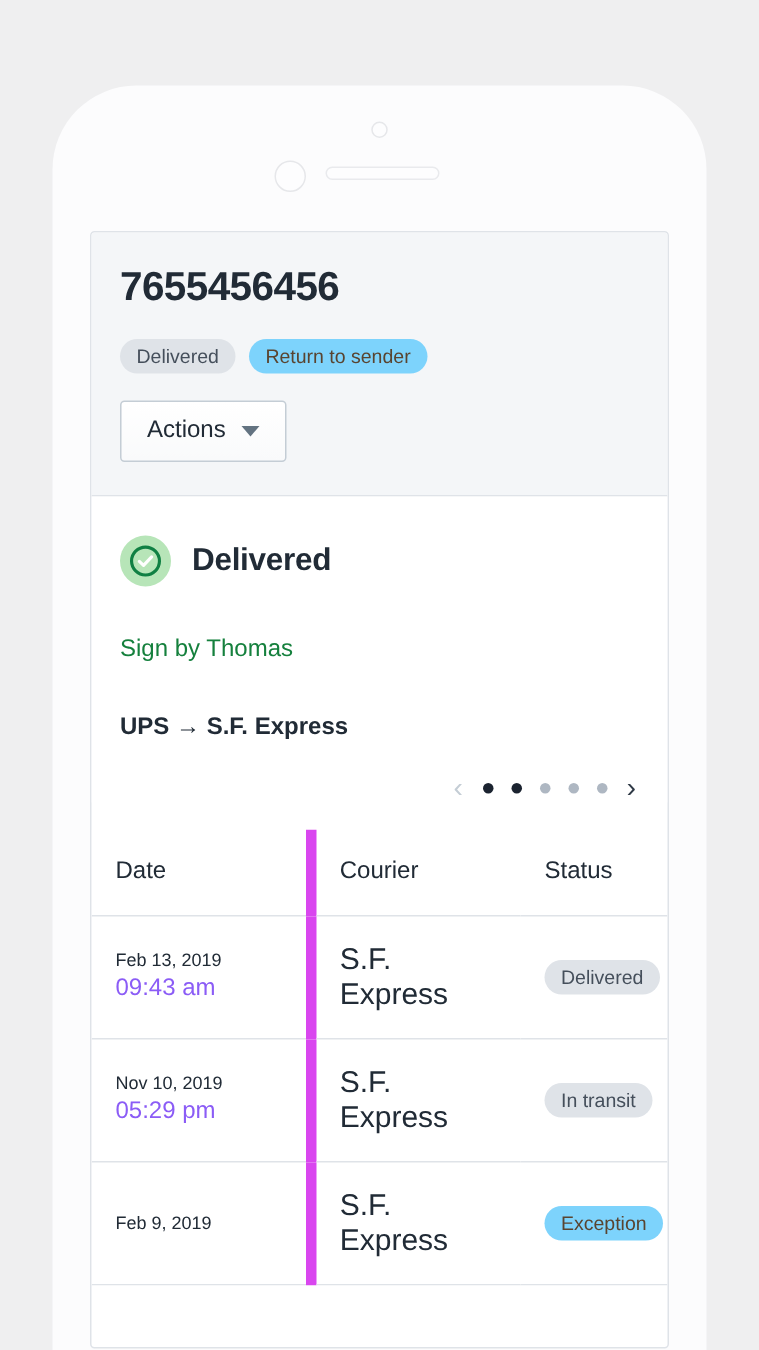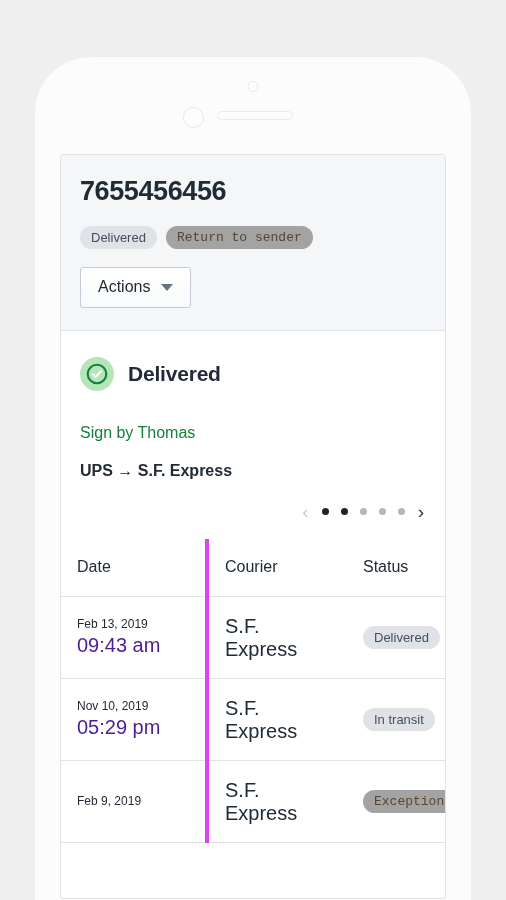--- a/index.html
+++ b/index.html
@@ -112,23 +112,22 @@
     line-height: 1;
     white-space: nowrap;
   }
 
   .badge-default {
     background: #dfe3e8;
     color: #454f5b;
   }
 
   .badge-warning {
-    background: #a3a3a3;
+    background: #7dd3fc;
     color: #594430;
-    font-family: Liberation Mono, monospace;
   }
 
   .actions-button {
     display: inline-flex;
     align-items: center;
     gap: 11px;
     margin-top: 18px;
     height: 41px;
     padding: 4px 17px;
     background: linear-gradient(180deg, #ffffff 0%, #f9fafb 100%);
@@ -179,21 +178,21 @@
     letter-spacing: -0.2px;
   }
 
   .sign-by {
     margin-top: 33px;
     font-size: 16px;
     color: #15803d;
   }
 
   .route {
-    margin-top: 20px;
+    margin-top: 34px;
     font-size: 16px;
     font-weight: 700;
     color: #212b36;
   }
 
   .route-sub {
     margin-top: 7px;
     font-size: 16px;
     color: #919eab;
   }
@@ -265,32 +264,32 @@
     border-bottom: 1px solid #dfe3e8;
   }
 
   .col-date   { width: 146px; }
   .col-courier{ width: 140px; }
   .col-status { width: 234px; }
 
   
   table.shipments th.col-date,
   table.shipments td.col-date {
-    border-right: 4px solid #d946ef;
+    border-right: 7px solid #d946ef;
     background: #ffffff;
   }
 
   .cell-date-main {
     font-size: 12px;
     color: #212b36;
     line-height: 1.25;
   }
   .cell-date-sub {
-    font-size: 20px;
-    color: #4c1d95;
+    font-size: 16px;
+    color: #8b5cf6;
     line-height: 1.35;
   }
   .cell-courier {
     font-size: 20px;
     color: #212b36;
   }
 </style>
 </head>
 <body>
 

